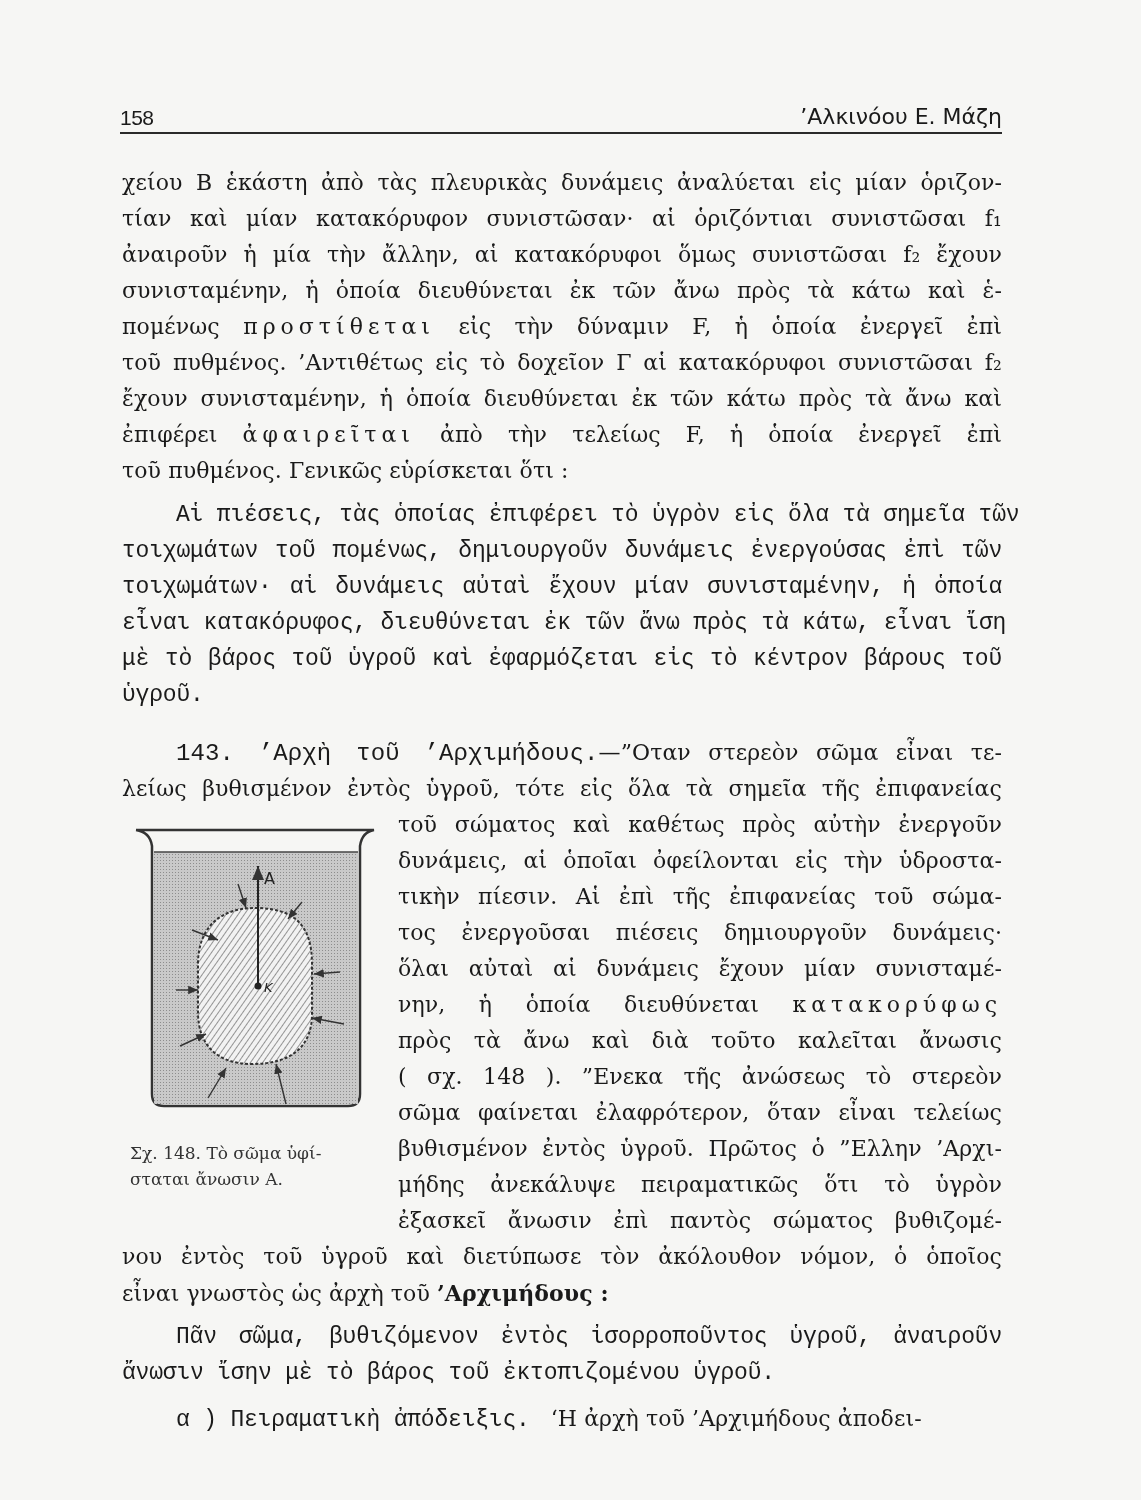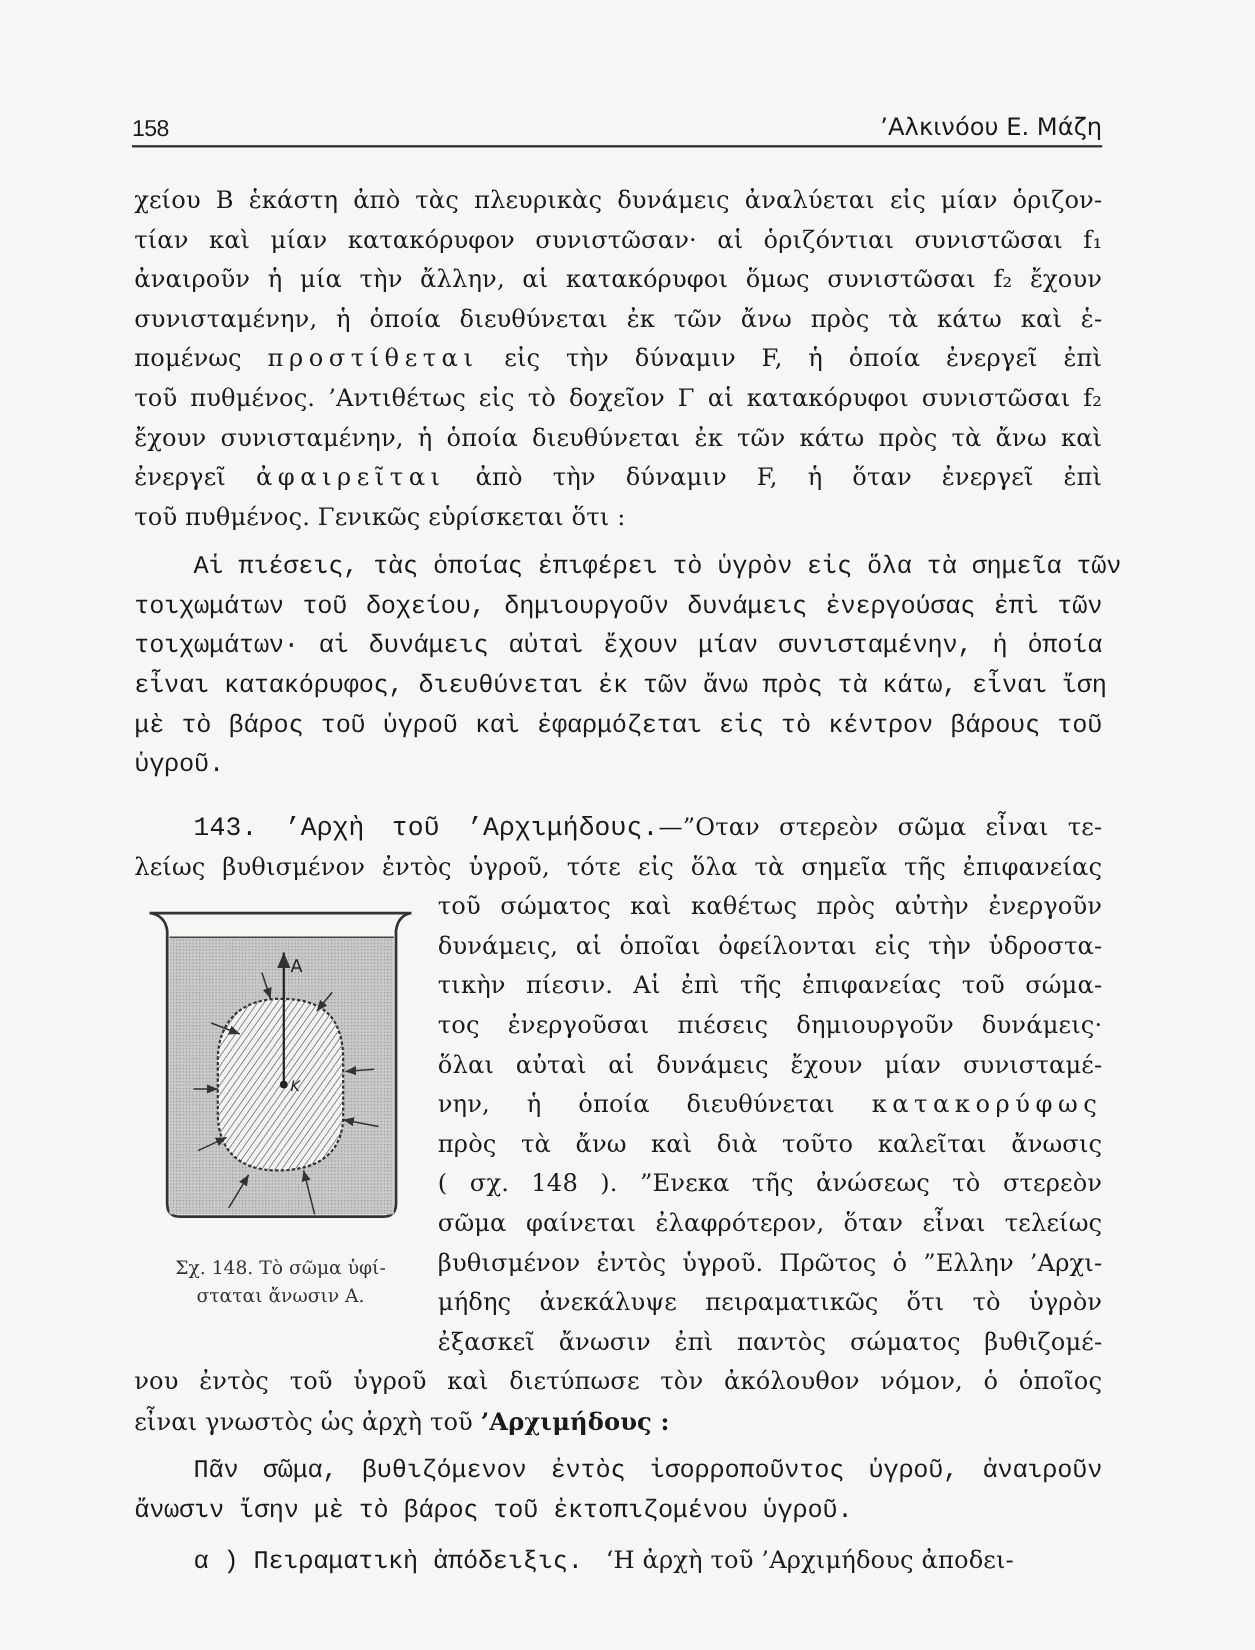--- a/index.html
+++ b/index.html
@@ -35,21 +35,21 @@
   .sans { font-family: Liberation Mono, monospace; font-size: 23px; letter-spacing: -0.2px; }
   .narrow { left: 398px; width: 604px; }
   .indent { left: 176px; width: 826px; }
   .last { text-align: right; text-align-last: left; }
   .spaced { letter-spacing: 5px; }
   .head-sans { font-family: Liberation Mono, monospace; font-size: 24px; }
 
   .figure { position: absolute; left: 130px; top: 808px; width: 250px; height: 340px; }
   .figure svg { width: 250px; height: 290px; display: block; }
   .caption {
-    position: absolute; left: 0; top: 316px; width: 250px; text-align: center;
+    position: absolute; left: 0; top: 316px; width: 250px; text-align: left;
     font-family: "DejaVu Serif", serif; font-size: 17px; line-height: 26px; color: #333;
   }
 </style>
 </head>
 <body>
 
 <div class="page">
 
   <div class="running-head">
     <span class="page-number">158</span>
@@ -61,28 +61,28 @@
   <div class="line serif-old" style="top:222px">ἀναιροῦν ἡ μία τὴν ἄλλην, αἱ κατακόρυφοι ὅμως συνιστῶσαι f₂ ἔχουν</div>
   <div class="line serif-old" style="top:258px">συνισταμένην, ἡ ὁποία διευθύνεται ἐκ τῶν ἄνω πρὸς τὰ κάτω καὶ ἑ-</div>
   <div class="line serif-old" style="top:294px">
     <span>πομένως</span>
     <span class="spaced">προστίθεται</span>
     <span>εἰς τὴν δύναμιν F, ἡ ὁποία ἐνεργεῖ ἐπὶ</span>
   </div>
   <div class="line serif-old" style="top:330px">τοῦ πυθμένος. ’Αντιθέτως εἰς τὸ δοχεῖον Γ αἱ κατακόρυφοι συνιστῶσαι f₂</div>
   <div class="line serif-old" style="top:366px">ἔχουν συνισταμένην, ἡ ὁποία διευθύνεται ἐκ τῶν κάτω πρὸς τὰ ἄνω καὶ</div>
   <div class="line serif-old" style="top:402px">
-    <span>ἐνεργεῖ</span>
+    <span>ἐπιφέρει</span>
     <span class="spaced">ἀφαιρεῖται</span>
-    <span>ἀπὸ τὴν δύναμιν F, ἡ ὅταν ἐνεργεῖ ἐπὶ</span>
+    <span>ἀπὸ τὴν τελείως F, ἡ ὁποία ἐνεργεῖ ἐπὶ</span>
   </div>
   <div class="line serif-old last" style="top:438px">τοῦ πυθμένος. Γενικῶς εὑρίσκεται ὅτι :</div>
 
   <div class="line sans indent" style="top:482px">Αἱ πιέσεις, τὰς ὁποίας ἐπιφέρει τὸ ὑγρὸν εἰς ὅλα τὰ σημεῖα τῶν</div>
-  <div class="line sans" style="top:518px">τοιχωμάτων τοῦ δοχείου, δημιουργοῦν δυνάμεις ἐνεργούσας ἐπὶ τῶν</div>
+  <div class="line sans" style="top:518px">τοιχωμάτων τοῦ πομένως, δημιουργοῦν δυνάμεις ἐνεργούσας ἐπὶ τῶν</div>
   <div class="line sans" style="top:554px">τοιχωμάτων· αἱ δυνάμεις αὐταὶ ἔχουν μίαν συνισταμένην, ἡ ὁποία</div>
   <div class="line sans" style="top:590px">εἶναι κατακόρυφος, διευθύνεται ἐκ τῶν ἄνω πρὸς τὰ κάτω, εἶναι ἴση</div>
   <div class="line sans" style="top:626px">μὲ τὸ βάρος τοῦ ὑγροῦ καὶ ἐφαρμόζεται εἰς τὸ κέντρον βάρους τοῦ</div>
   <div class="line sans last" style="top:662px">ὑγροῦ.</div>
 
   <div class="line serif-old indent" style="top:720px">
     <span class="head-sans">143. ’Αρχὴ τοῦ ’Αρχιμήδους.</span><span>—”Οταν στερεὸν σῶμα εἶναι τε-</span>
   </div>
   <div class="line serif-old" style="top:756px">λείως βυθισμένον ἐντὸς ὑγροῦ, τότε εἰς ὅλα τὰ σημεῖα τῆς ἐπιφανείας</div>
 

